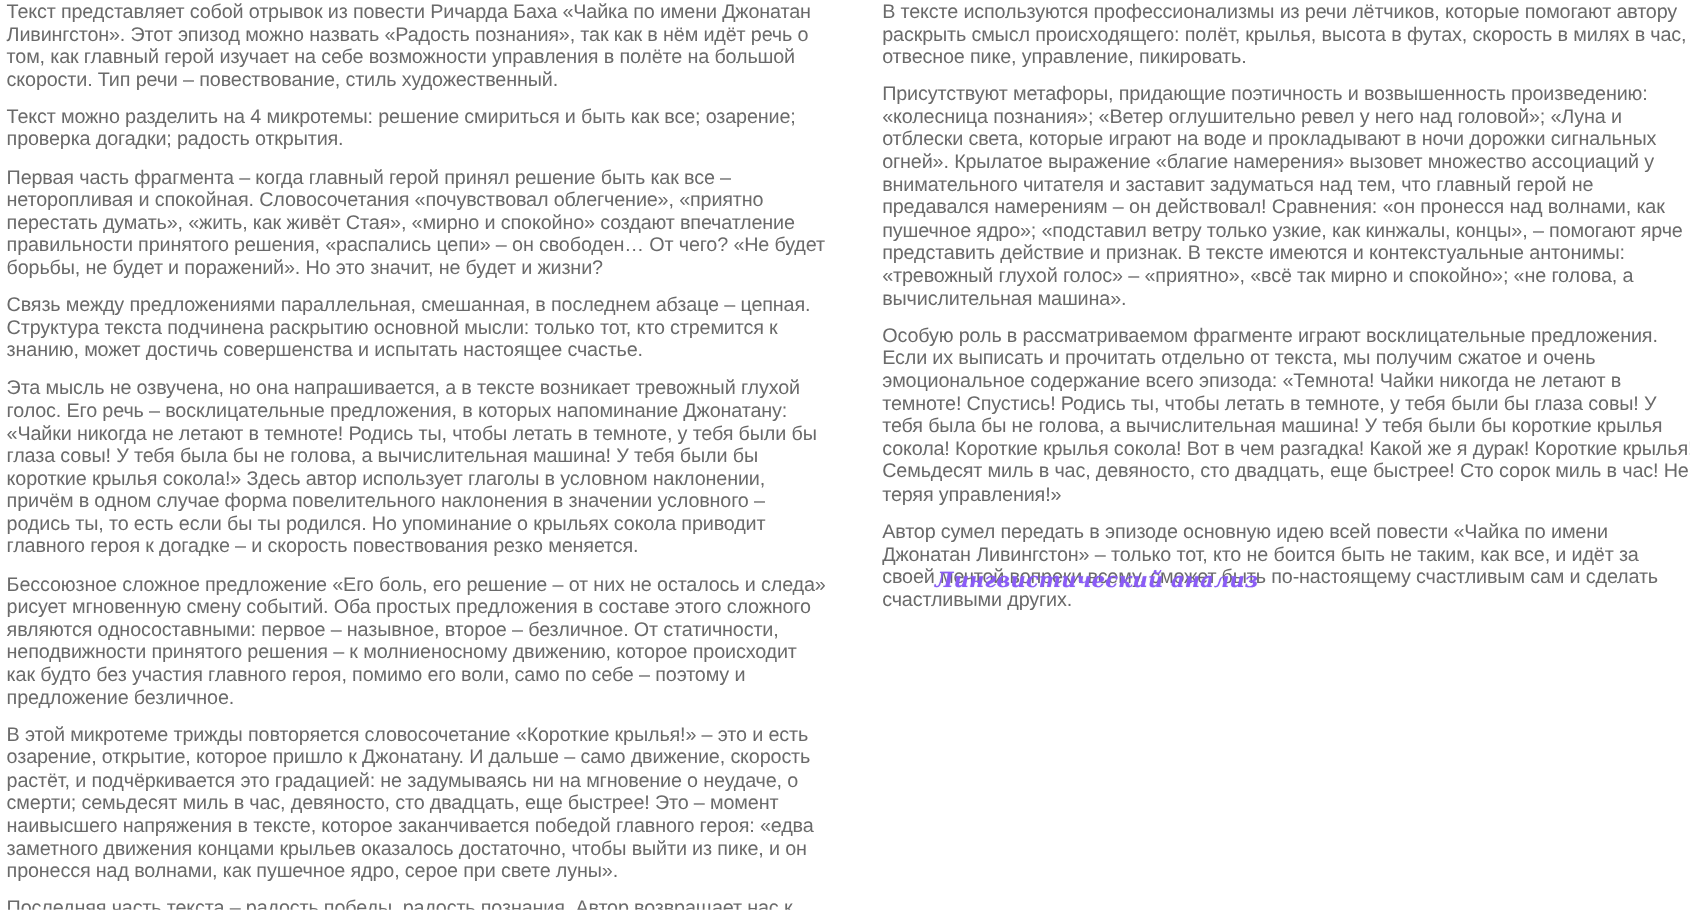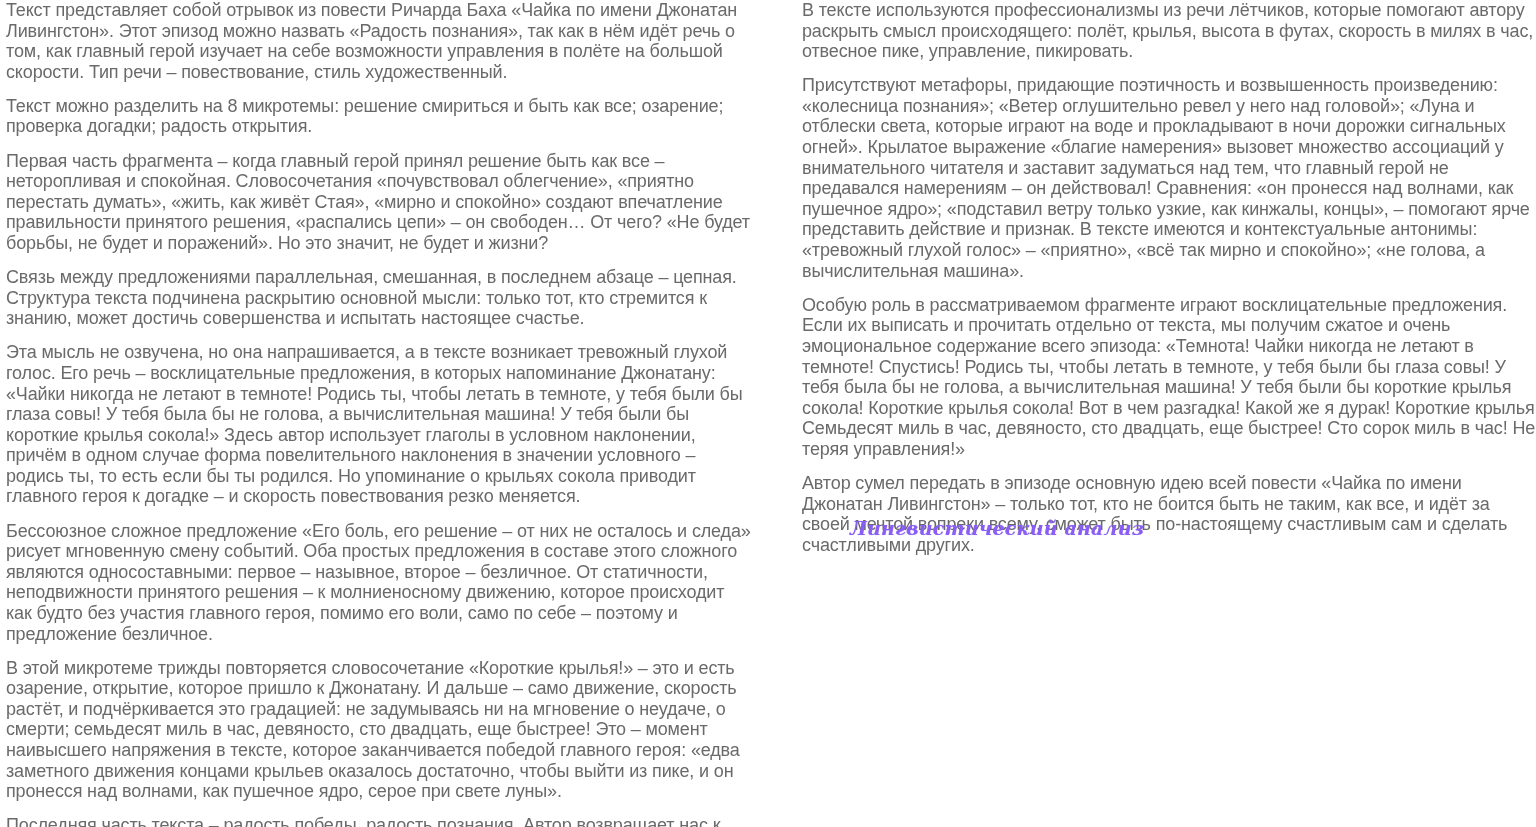--- a/index.html
+++ b/index.html
@@ -23,21 +23,21 @@
     font-size: 19px; color: #8b5cf6;
     text-shadow: 0 0 1px rgba(63,63,200,0.35);
     letter-spacing: 0.2px;
   }
 </style>
 </head>
 <body>
 
 <div class="col col-left">
   <p>Текст представляет собой отрывок из повести Ричарда Баха «Чайка по имени Джонатан Ливингстон». Этот эпизод можно назвать «Радость познания», так как в нём идёт речь о том, как главный герой изучает на себе возможности управления в полёте на большой скорости. Тип речи – повествование, стиль художественный.</p>
-  <p>Текст можно разделить на 8 микротемы: решение смириться и быть как все; озарение; проверка догадки; радость открытия.</p>
+  <p>Текст можно разделить на 4 микротемы: решение смириться и быть как все; озарение; проверка догадки; радость открытия.</p>
   <p>Первая часть фрагмента – когда главный герой принял решение быть как все – неторопливая и спокойная. Словосочетания «почувствовал облегчение», «приятно перестать думать», «жить, как живёт Стая», «мирно и спокойно» создают впечатление правильности принятого решения, «распались цепи»  –  он свободен… От чего? «Не будет борьбы, не будет и поражений». Но это значит, не будет и жизни?</p>
   <p>Связь между предложениями параллельная, смешанная, в последнем абзаце – цепная. Структура текста подчинена раскрытию основной мысли: только тот, кто стремится к знанию, может достичь совершенства и испытать настоящее счастье.</p>
   <p>Эта мысль не озвучена, но она напрашивается, а в тексте возникает тревожный глухой голос. Его речь – восклицательные предложения, в которых напоминание Джонатану: «Чайки никогда не летают в темноте! Родись ты, чтобы летать в темноте, у тебя были бы глаза совы! У тебя была бы не голова, а вычислительная машина! У тебя были бы короткие крылья сокола!» Здесь автор использует глаголы в условном наклонении, причём в одном случае форма повелительного наклонения в значении условного – родись ты, то есть если бы ты родился. Но упоминание о крыльях сокола приводит главного героя к догадке – и скорость повествования резко меняется.</p>
   <p>Бессоюзное сложное предложение «Его боль, его решение – от них не осталось и следа» рисует мгновенную смену событий. Оба простых предложения в составе этого сложного являются односоставными: первое – назывное, второе – безличное. От статичности, неподвижности принятого решения – к молниеносному движению, которое происходит как будто без участия главного героя, помимо его воли, само по себе – поэтому и предложение безличное.</p>
   <p>В этой микротеме трижды повторяется словосочетание «Короткие крылья!» – это и есть озарение, открытие, которое пришло к Джонатану. И дальше – само движение, скорость растёт, и подчёркивается это градацией: не задумываясь ни на мгновение о неудаче, о смерти; семьдесят миль в час, девяносто, сто двадцать, еще быстрее!  Это – момент наивысшего напряжения в тексте, которое заканчивается победой главного героя: «едва заметного движения концами крыльев оказалось достаточно, чтобы выйти из пике, и он пронесся над волнами, как пушечное ядро, серое при свете луны».</p>
   <p>Последняя часть текста – радость победы, радость познания. Автор возвращает нас к началу, когда Джонатан решил быть как все, но теперь «Благие намерения позабыты, унесены стремительным, ураганным ветром». Здесь опять используется градация, рисующая вихрь радости и ликования в душе героя. Он нарушает обещание, прозвучавшее в начале текста, но «Для того, кто стремится к знанию и однажды достиг совершенства», такие обещания не имеют значения.</p>
 </div>
 
 <div class="col col-right">
   <p style="white-space: normal; overflow: hidden; width: 760px;">В тексте используются профессионализмы из речи лётчиков, которые помогают автору раскрыть смысл происходящего: полёт, крылья, высота в футах, скорость в милях в час, отвесное пике, управление, пикировать.</p>

